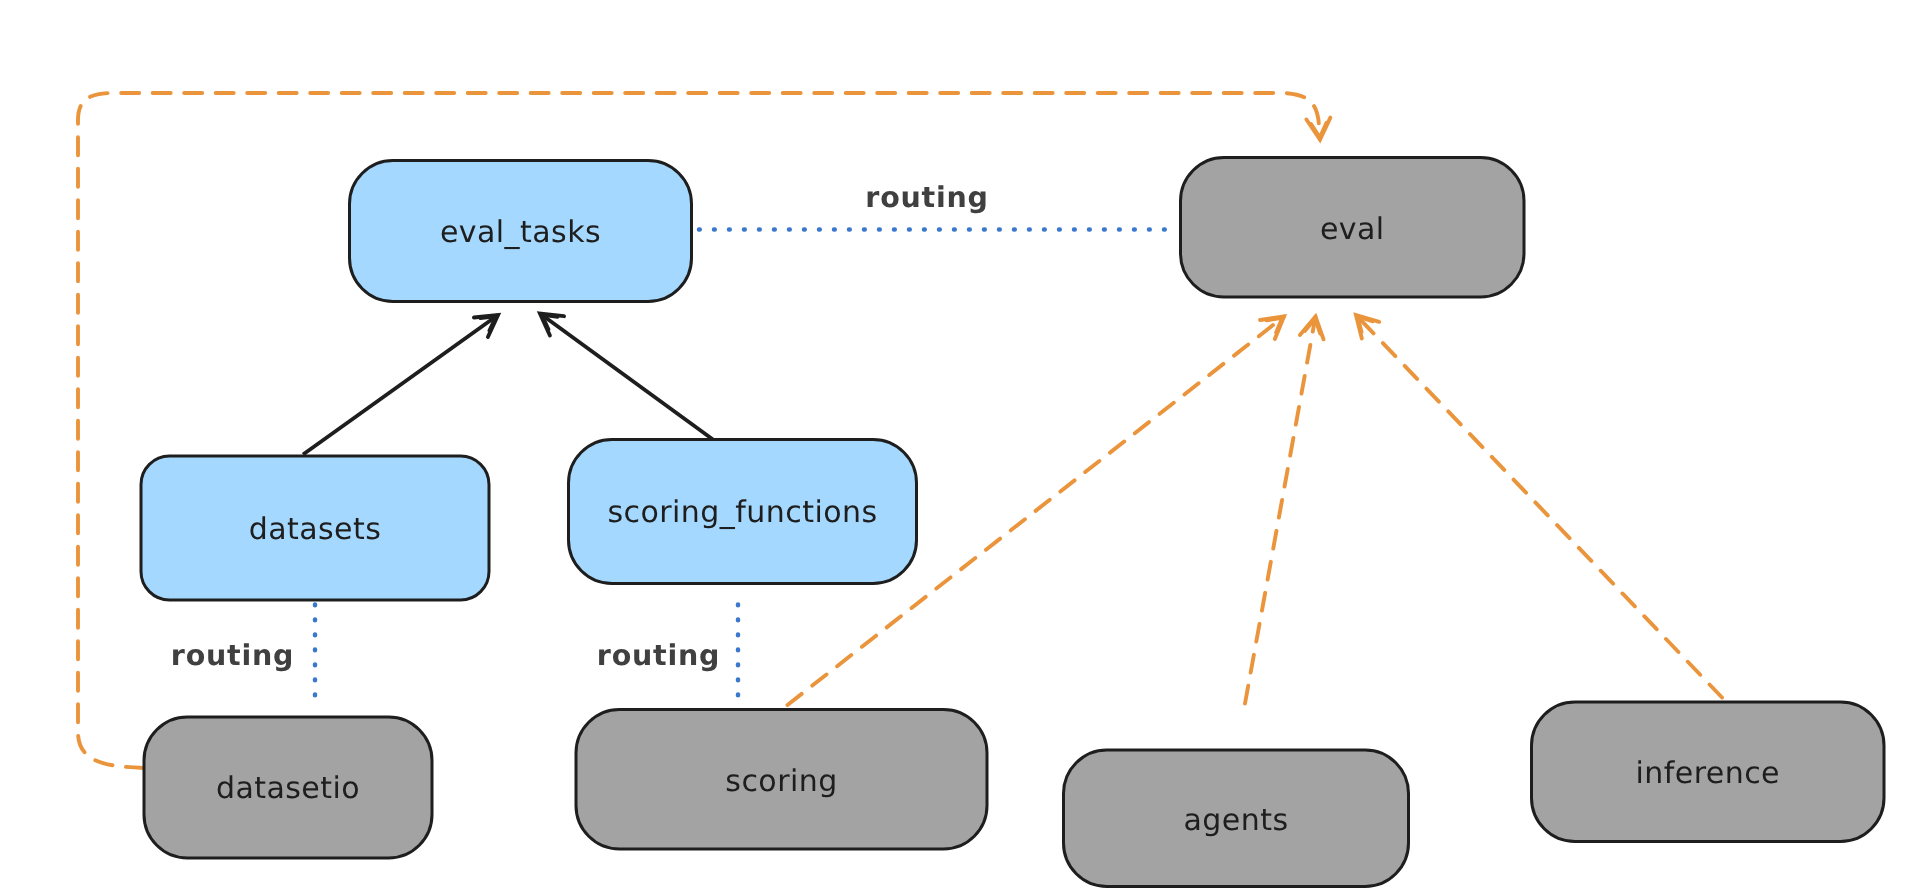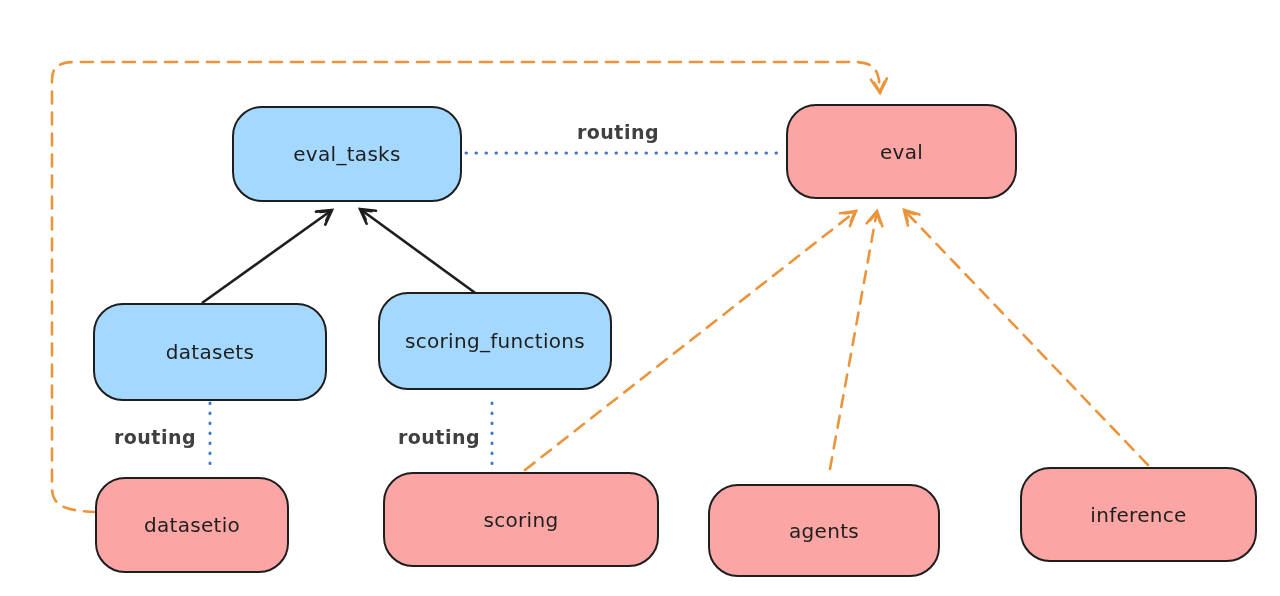--- a/index.html
+++ b/index.html
@@ -23,21 +23,21 @@
     border-radius: 30px;
     display: flex;
     align-items: center;
     justify-content: center;
     font-size: 20px;
     color: #1e1e1e;
     letter-spacing: 0.3px;
     text-align: center;
   }
   .node.blue  { background: #a5d8ff; }
-  .node.green { background: #fca5a5; }
+  .node.green { background: #a3a3a3; }
   .edge-label {
     position: absolute;
     transform: translate(-50%, -50%);
     color: #404040;
     font-size: 19px;
     font-weight: bold;
     letter-spacing: 0.5px;
     white-space: nowrap;
   }
   .edge-solid  { stroke: #1e1e1e; stroke-width: 2.6; fill: none; }
@@ -75,37 +75,37 @@
   </svg>
 
   <div class="node blue" style="left:232px;  top:106px; width:230px; height:96px;">
     <span>eval_tasks</span>
   </div>
 
   <div class="node green" style="left:786px;  top:104px; width:231px; height:95px;">
     <span>eval</span>
   </div>
 
-  <div class="node blue" style="left:93px;   top:303px; width:234px; height:98px;">
+  <div class="node blue" style="left:93px;   top:303px; width:234px; height:98px;border-radius:20px;">
     <span>datasets</span>
   </div>
 
   <div class="node blue" style="left:378px;  top:292px; width:234px; height:98px;">
     <span>scoring_functions</span>
   </div>
 
   <div class="node green" style="left:95px;   top:477px; width:194px; height:96px;">
     <span>datasetio</span>
   </div>
 
   <div class="node green" style="left:383px;  top:472px; width:276px; height:95px;">
     <span>scoring</span>
   </div>
 
-  <div class="node green" style="left:708px;  top:484px; width:232px; height:93px;">
+  <div class="node green" style="left:708px;  top:499px; width:232px; height:93px;">
     <span>agents</span>
   </div>
 
   <div class="node green" style="left:1020px; top:467px; width:237px; height:95px;">
     <span>inference</span>
   </div>
 
   <div class="edge-label" style="left:618px; top:132px;">routing</div>
 
   <div class="edge-label" style="left:155px; top:437px;">routing</div>

